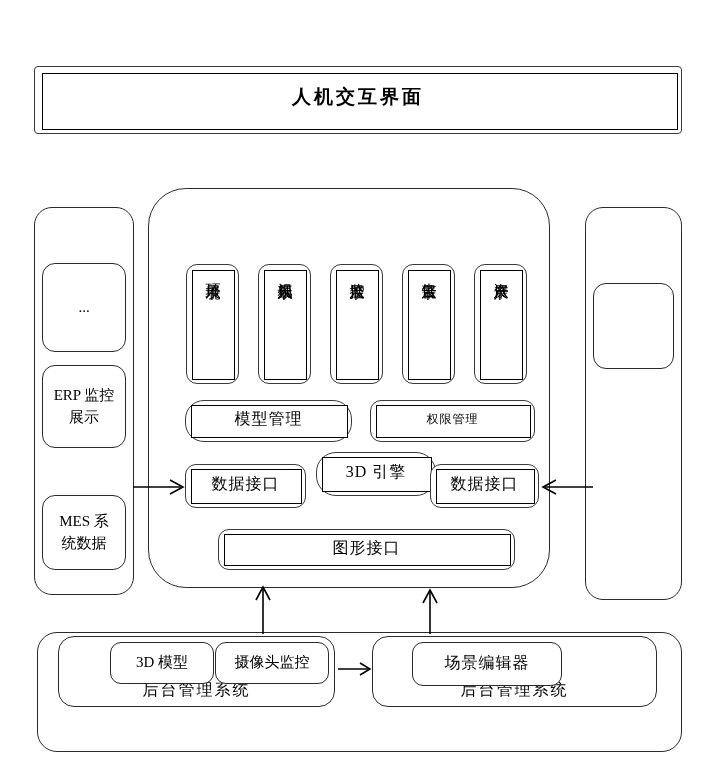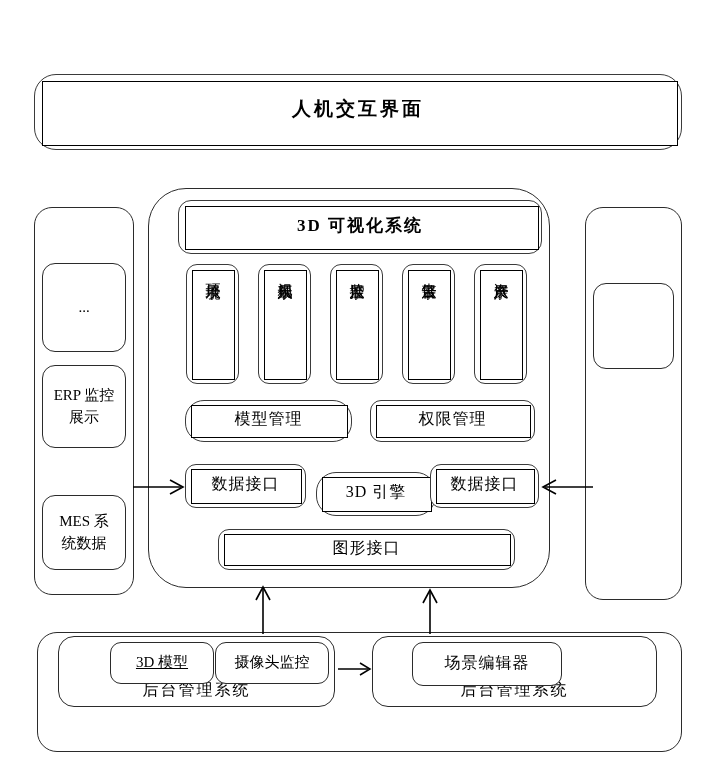--- a/index.html
+++ b/index.html
@@ -68,21 +68,21 @@
     line-height:1.0;
   }
   .arrow{position:absolute;}
   .arrow svg{display:block;overflow:visible;}
 </style>
 </head>
 <body>
 
 <div id="canvas">
 
-  <div class="dbl" style="left:34px; top:66px; width:648px; height:76px; border-radius:22px;margin-top:8px;">
+  <div class="dbl" style="left:34px; top:66px; width:648px; height:68px; border-radius:4px;">
     <div class="inner" style="left:7px; top:6px; right:3px; bottom:3px; border-radius:0;"></div>
     <div class="ctr" style="top:-6px;">
       <span style="font-size:19px; font-weight:bold; letter-spacing:3px;">人机交互界面</span>
     </div>
   </div>
 
   <div class="rbox" style="left:34px; top:207px; width:100px; height:388px; border-radius:18px;"></div>
 
   <div class="rbox" style="left:42px; top:263px; width:84px; height:89px; border-radius:13px;">
     <div class="ctr">
@@ -106,26 +106,20 @@
 
   <div class="rbox" style="left:593px; top:283px; width:81px; height:86px; border-radius:13px;">
     <div class="ctr">
       <span style="font-size:15px;"></span>
     </div>
   </div>
 
 
   <div class="rbox" style="left:148px; top:188px; width:402px; height:400px; border-radius:38px;"></div>
 
-  <div class="dbl" style="left:178px; top:200px; width:364px; height:54px; border-radius:13px;">
-    <div class="inner" style="left:6px; top:5px; right:2px; bottom:3px; border-radius:0;"></div>
-    <div class="ctr" style="top:-4px;">
-      <span style="font-size:17px; font-weight:bold; letter-spacing:2px;">3D 可视化系统</span>
-    </div>
-  </div>
 
   <div class="dbl" style="left:186px; top:264px; width:53px; height:120px; border-radius:11px;">
     <div class="inner" style="left:5px; top:5px; right:3px; bottom:3px; border-radius:0;"></div>
     <div class="vtext">
         <span>环境展示</span>
       </div>
   </div>
 
   <div class="dbl" style="left:258px; top:264px; width:53px; height:120px; border-radius:11px;">
     <div class="inner" style="left:5px; top:5px; right:3px; bottom:3px; border-radius:0;"></div>
@@ -158,32 +152,32 @@
   <div class="dbl" style="left:185px; top:400px; width:167px; height:42px; border-radius:19px;">
     <div class="inner" style="left:5px; top:4px; right:3px; bottom:3px; border-radius:0;"></div>
     <div class="ctr" style="top:-3px;">
       <span style="font-size:16px; letter-spacing:1px;">模型管理</span>
     </div>
   </div>
 
   <div class="dbl" style="left:370px; top:400px; width:165px; height:42px; border-radius:11px;">
     <div class="inner" style="left:5px; top:4px; right:3px; bottom:3px; border-radius:0;"></div>
     <div class="ctr" style="top:-3px;">
-      <span style="font-size:16px; letter-spacing:1px;">权限管理</span>
+      <span style="font-size:12px; letter-spacing:1px;">权限管理</span>
     </div>
   </div>
 
   <div class="dbl" style="left:185px; top:464px; width:121px; height:44px; border-radius:11px;">
     <div class="inner" style="left:5px; top:4px; right:3px; bottom:3px; border-radius:0;"></div>
     <div class="ctr" style="top:-3px;">
       <span style="font-size:16px; letter-spacing:1px;">数据接口</span>
     </div>
   </div>
 
-  <div class="dbl" style="left:316px; top:472px; width:120px; height:44px; border-radius:20px;">
+  <div class="dbl" style="left:316px; top:452px; width:120px; height:44px; border-radius:20px;">
     <div class="inner" style="left:5px; top:4px; right:3px; bottom:3px; border-radius:0;"></div>
     <div class="ctr" style="top:-3px;">
       <span style="font-size:16px; letter-spacing:1px;">3D 引擎</span>
     </div>
   </div>
 
   <div class="dbl" style="left:430px; top:464px; width:109px; height:44px; border-radius:11px;">
     <div class="inner" style="left:5px; top:4px; right:3px; bottom:3px; border-radius:0;"></div>
     <div class="ctr" style="top:-3px;">
       <span style="font-size:16px; letter-spacing:1px;">数据接口</span>
@@ -197,21 +191,21 @@
     </div>
   </div>
 
   <div class="rbox" style="left:37px; top:632px; width:645px; height:120px; border-radius:20px;"></div>
 
   <div class="rbox" style="left:58px; top:636px; width:277px; height:71px; border-radius:16px;">
     <div class="lbl" style="bottom:5px; font-size:16px; letter-spacing:2px;">后台管理系统</div>
   </div>
 
   <div class="rbox" style="left:110px; top:642px; width:104px; height:42px; border-radius:11px;">
-    <div class="ctr" style="top:-2px;text-decoration:underline;">
+    <div class="ctr" style="top:-2px;">
       <span style="font-size:15px;">3D 模型</span>
     </div>
   </div>
 
   <div class="rbox" style="left:215px; top:642px; width:114px; height:42px; border-radius:11px;">
     <div class="ctr" style="top:-2px;">
       <span style="font-size:15px;">摄像头监控</span>
     </div>
   </div>
 

